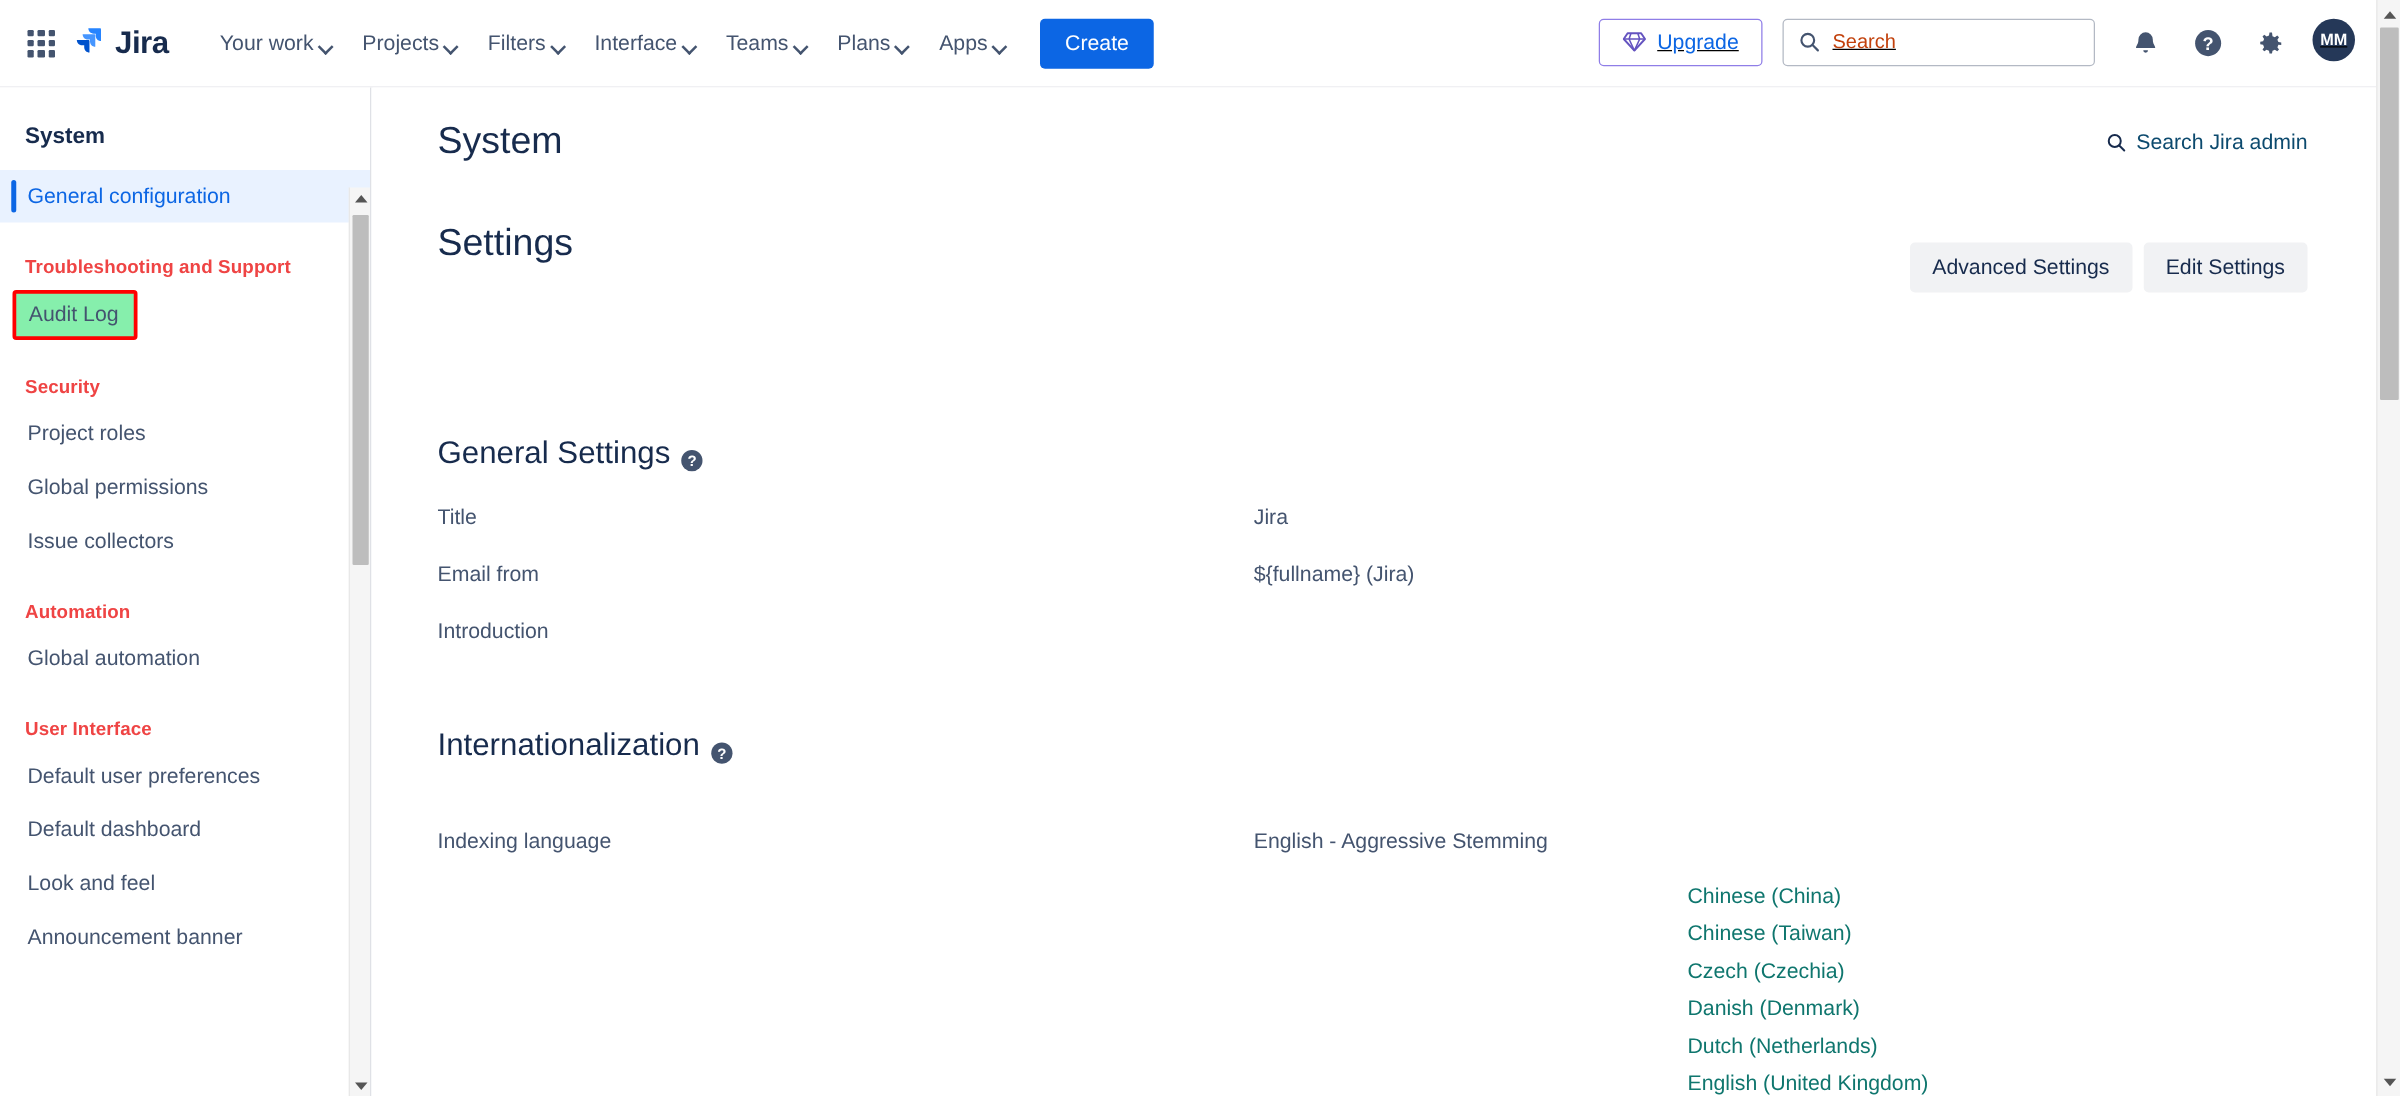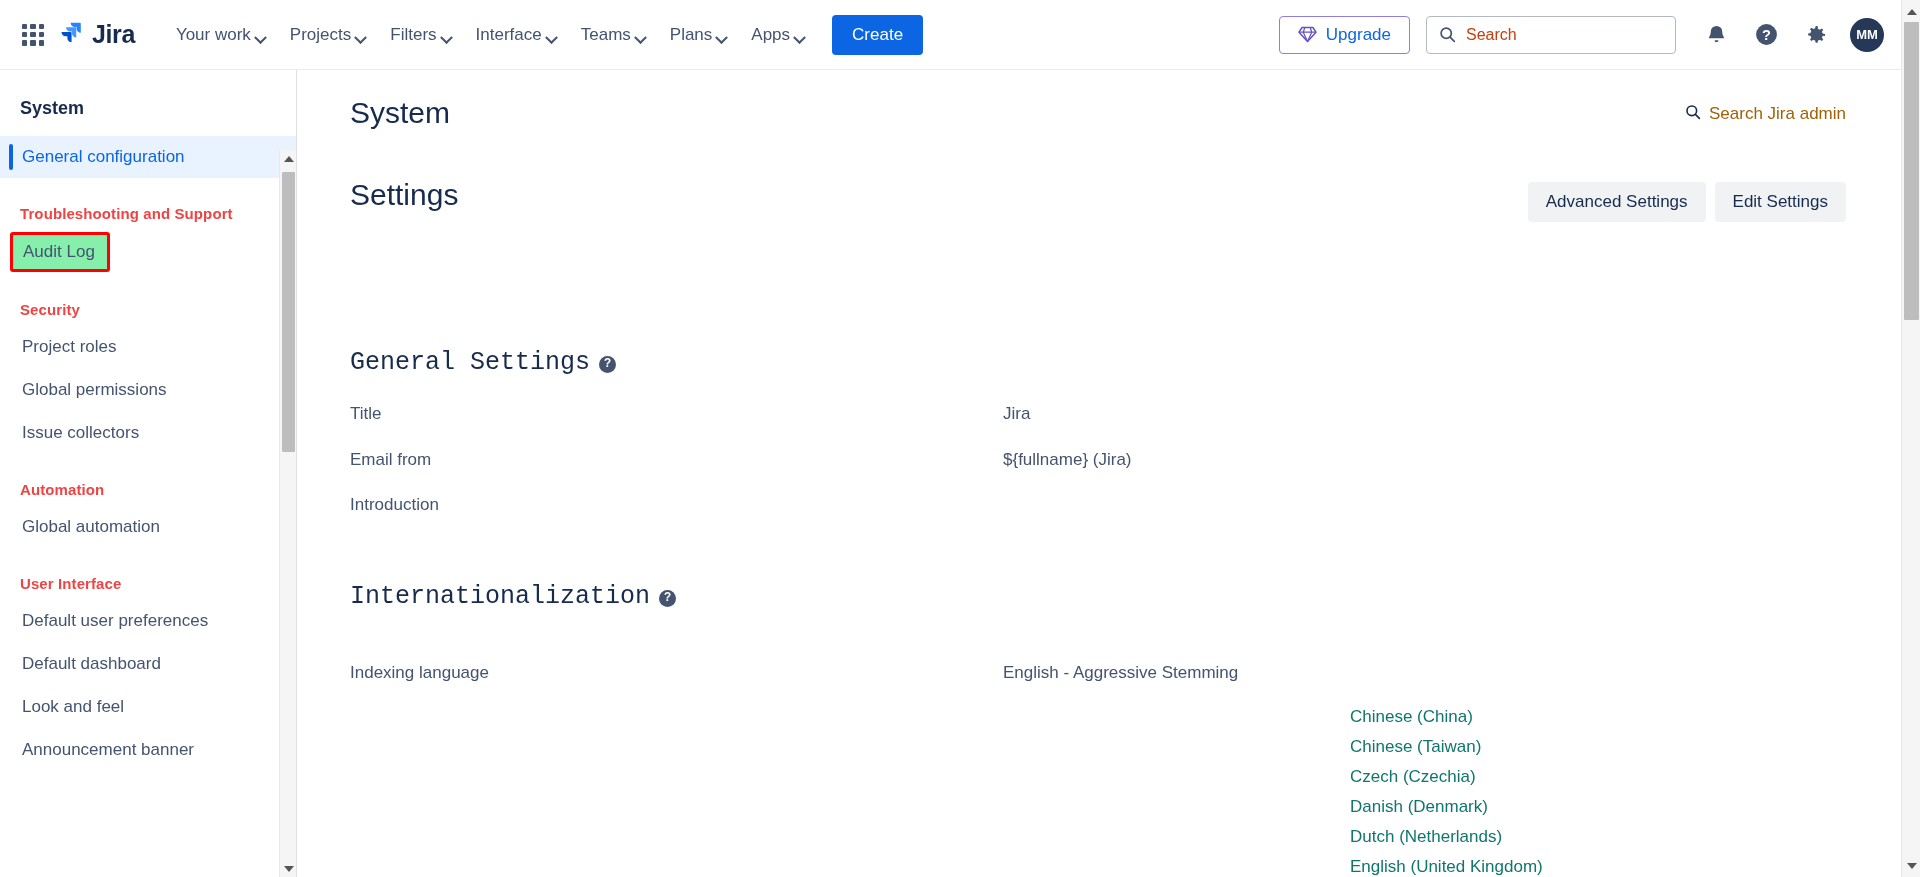--- a/index.html
+++ b/index.html
@@ -43,21 +43,21 @@
     transform: rotate(45deg) translate(-2px,-2px); }
 
   .create-btn {
     margin-left: 14px;
     background: #0c66e4; color: #fff;
     font-size: 17px; font-weight: 500;
     padding: 10px 20px; border: none; border-radius: 4px;
     cursor: pointer;
   }
 
-  .nav-right { margin-left: auto; display: flex; align-items: center; gap: 10px; padding-right: 36px; }
+  .nav-right { margin-left: auto; display: flex; align-items: flex-start; gap: 10px; padding-right: 36px; text-decoration: underline; }
 
   .upgrade-btn {
     display: flex; align-items: center; gap: 9px;
     border: 1.5px solid #8f7ee7; border-radius: 4px;
     padding: 8px 18px; background: #fff; cursor: pointer;
     font-size: 17px; color: #0c66e4;
   }
   .gem { width: 19px; height: 17px; flex: none; }
 
   .search-box {
@@ -130,35 +130,35 @@
 
   
   .main {
     position: absolute; top: 70px; left: 298px;
     width: 1603px; height: 807px;
     background: #fff; overflow: hidden;
   }
   .page-title { font-size: 30px; font-weight: 500; color: #172b4d; position: absolute; left: 52px; top: 26px; }
   .admin-search {
     position: absolute; right: 55px; top: 34px;
-    display: flex; gap: 8px;
-    font-size: 17px; color: #a16207; cursor: pointer;
+    display: flex; align-items: center; gap: 8px;
+    font-size: 17px; color: #0c4a6e; cursor: pointer;
   }
   .settings-title { font-size: 30px; font-weight: 500; color: #172b4d; position: absolute; left: 52px; top: 108px; }
-  .hdr-btns { position: absolute; right: 55px; top: 112px; display: flex; gap: 9px; }
+  .hdr-btns { position: absolute; right: 55px; top: 124px; display: flex; gap: 9px; }
   .ghost-btn {
     background: #f1f2f4; color: #172b4d;
     border: none; border-radius: 4px;
     font-size: 17px; padding: 10px 18px; cursor: pointer;
     font-family: "Liberation Sans", sans-serif;
   }
 
   .section-head {
-    display: flex; align-items: center; gap: 9px;
-    font-size: 25px; font-weight: 500; color: #172b4d; font-family: Liberation Mono, monospace;
+    display: flex; align-items: flex-end; gap: 9px;
+    font-size: 25px; font-weight: 500; color: #172b4d;
   }
   .qmark {
     width: 17px; height: 17px; border-radius: 50%;
     background: #44546f; color: #fff;
     font-size: 12px; font-weight: 700;
     display: flex; align-items: center; justify-content: center;
     cursor: pointer; margin-top: 3px;
   }
   .sec1 { position: absolute; left: 52px; top: 278px; }
   .sec2 { position: absolute; left: 52px; top: 512px; }

